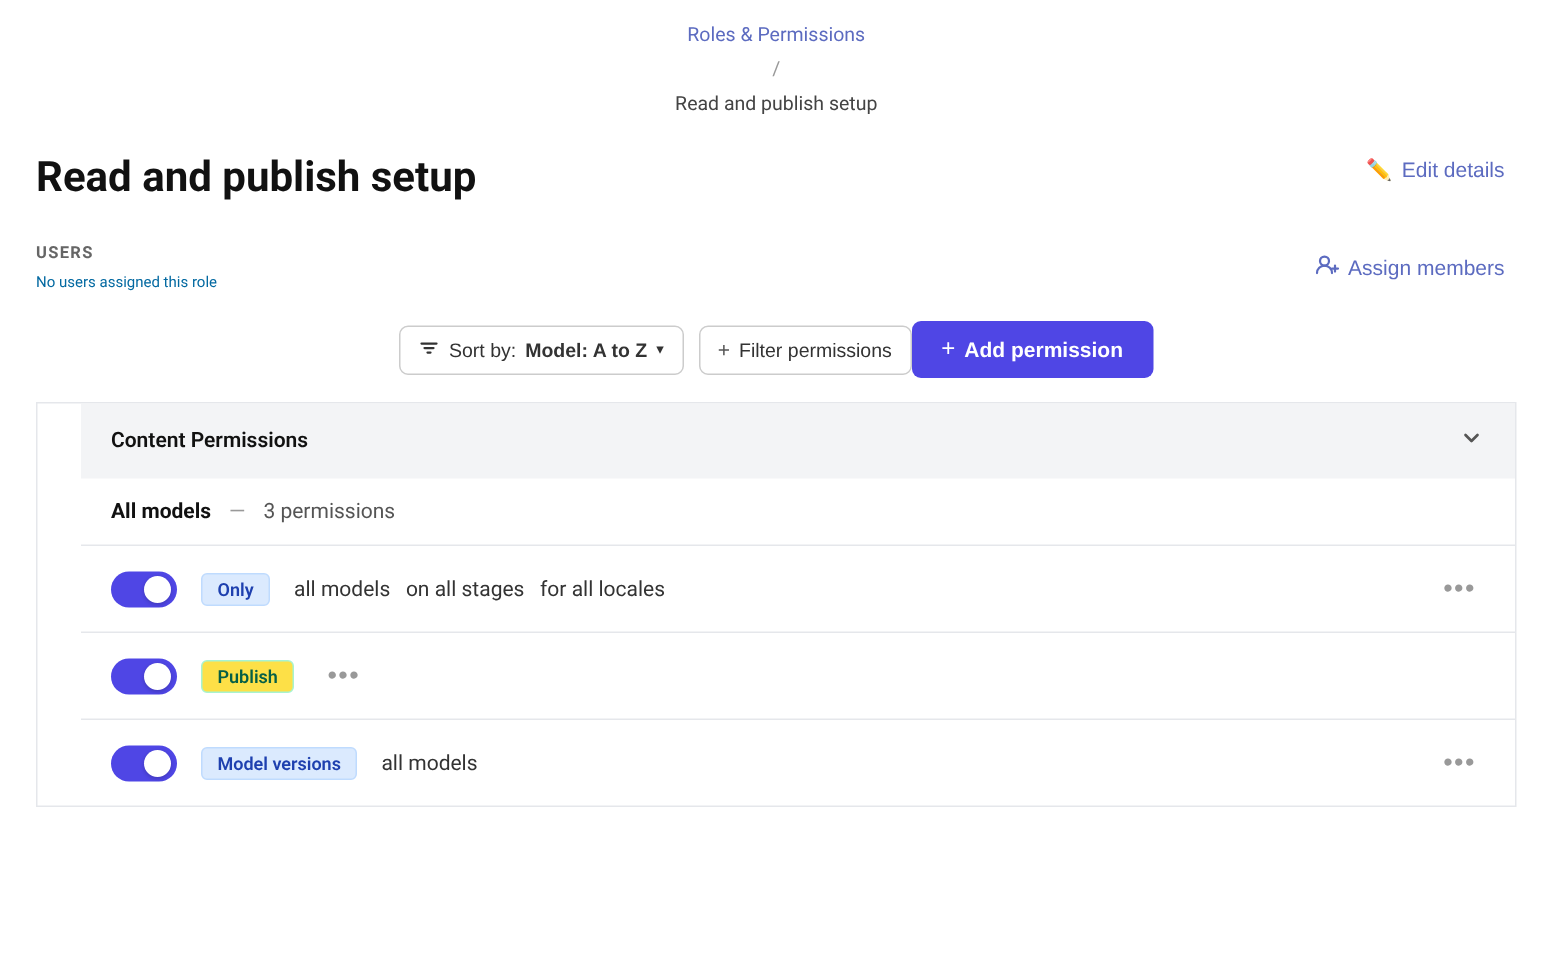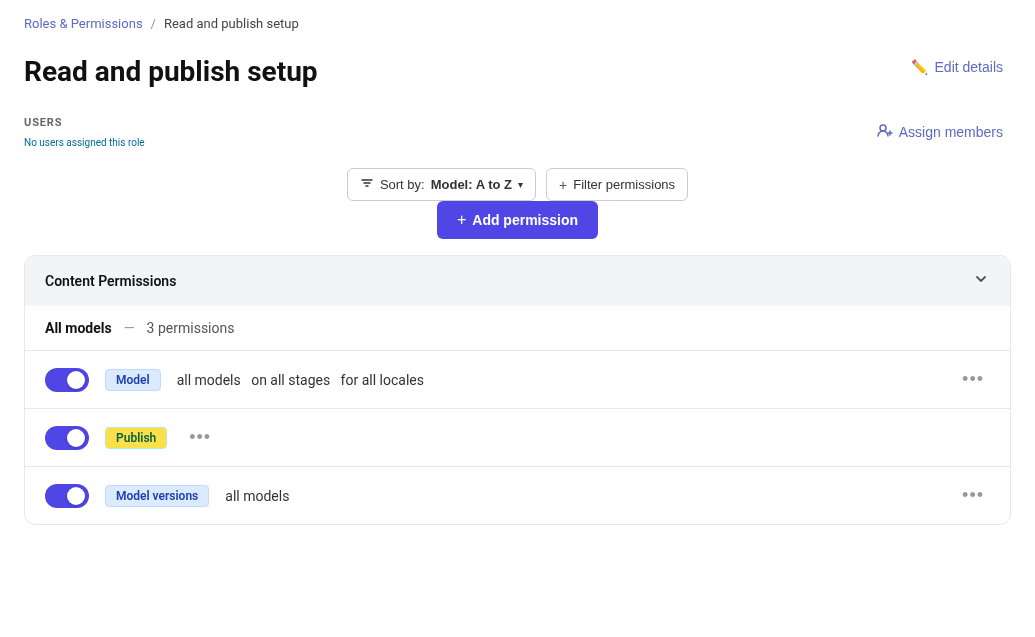--- a/index.html
+++ b/index.html
@@ -17,20 +17,21 @@
     }
 
     
     .breadcrumb {
       display: flex;
       align-items: center;
       gap: 8px;
       font-size: 13px;
       color: #5c6bc0;
       margin-bottom: 24px;
+      flex-direction: column;
     }
     .breadcrumb-link {
       color: #5c6bc0;
       text-decoration: none;
       cursor: pointer;
     }
     .breadcrumb-separator { color: #999; }
     .breadcrumb-current { color: #444; }
 
     
@@ -87,23 +88,22 @@
       cursor: pointer;
       font-size: 14px;
       padding: 4px 8px;
       border-radius: 4px;
     }
 
     
     .toolbar {
       display: flex;
       align-items: center;
-      justify-content: flex-start;
+      justify-content: center;
       margin-bottom: 16px;
-      flex-direction: column;
     }
     .toolbar-left {
       display: flex;
       gap: 10px;
     }
     .sort-btn {
       display: flex;
       align-items: center;
       gap: 6px;
       border: 1.5px solid #ccc;
@@ -137,22 +137,23 @@
       border-radius: 6px;
       padding: 10px 20px;
       font-size: 14px;
       font-weight: 600;
       cursor: pointer;
     }
 
     
     .permissions-card {
       border: 1.5px solid #e5e7eb;
-      border-radius: 11px;
+      border-radius: 0;
       overflow: hidden;
+      padding-left: 29px;
     }
     .permissions-card-header {
       display: flex;
       align-items: center;
       justify-content: space-between;
       background: #f3f4f6;
       padding: 14px 20px;
       cursor: pointer;
     }
     .permissions-card-header-title {
@@ -357,21 +358,21 @@
       <span class="dash">—</span>
       <span class="perm-count">3 permissions</span>
     </div>
 
     <div class="permission-row">
       <div class="toggle">
         <div class="toggle-track">
           <div class="toggle-thumb"></div>
         </div>
       </div>
-      <span class="badge badge-read">Model</span>
+      <span class="badge badge-read">Only</span>
       <span class="perm-description">all models &nbsp; on all stages &nbsp; for all locales</span>
       <button class="more-options-btn">•••</button>
     </div>
 
     <div class="permission-row">
       <div class="toggle">
         <div class="toggle-track">
           <div class="toggle-thumb"></div>
         </div>
       </div>

